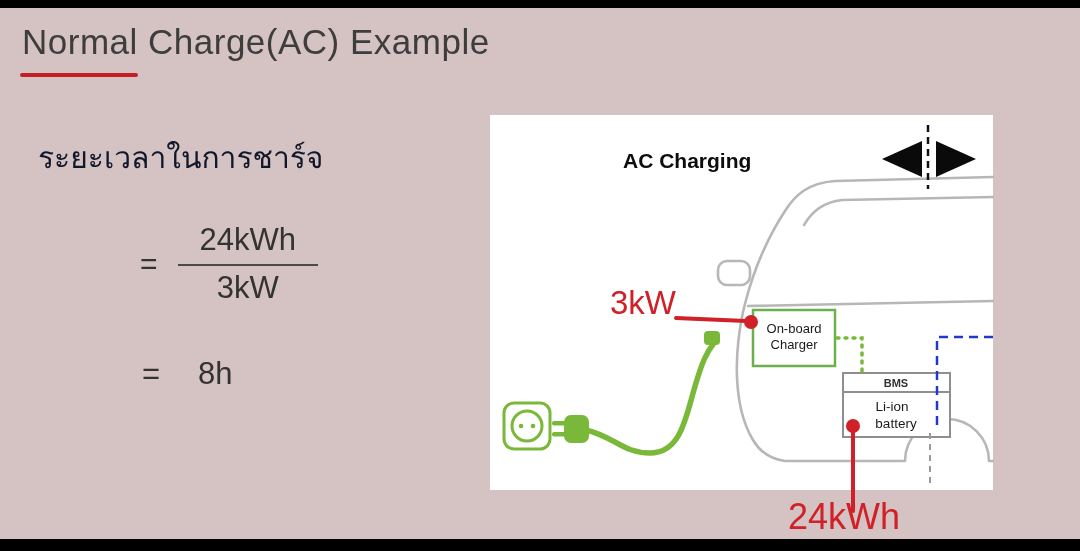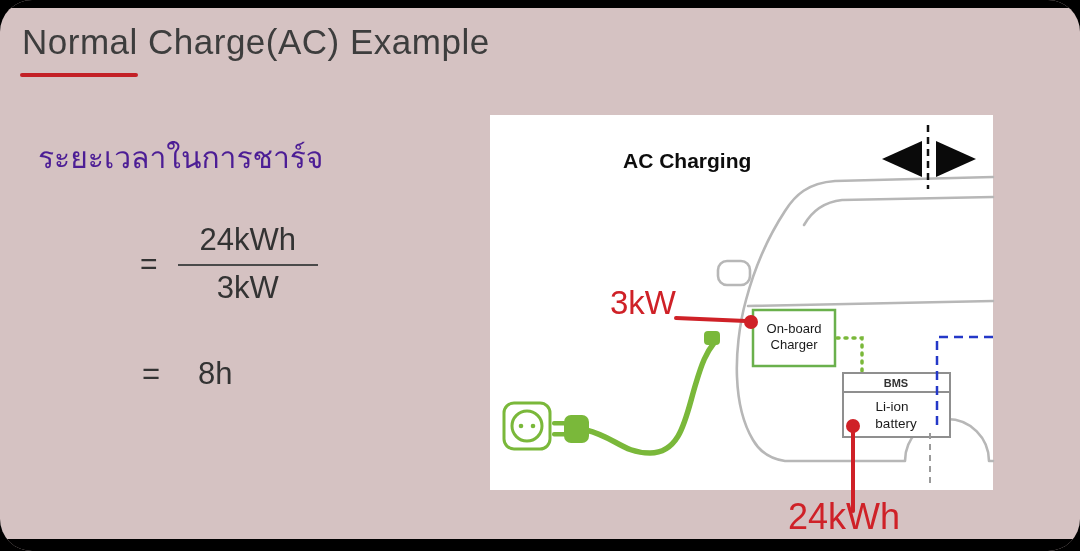--- a/index.html
+++ b/index.html
@@ -1,37 +1,36 @@
 <!DOCTYPE html>
 <html><head>
 <meta charset="utf-8">
 <style>
   html,body{margin:0;padding:0;background:#000;}
   .stage{
     position:relative;width:1080px;height:551px;overflow:hidden;
     background:#d5c2c2;
     font-family:"Liberation Sans","DejaVu Sans",sans-serif;
-    border-radius:32px;
   }
   .letterbox{position:absolute;left:0;width:100%;background:#000;}
   .letterbox.top{top:0;height:8px;}
   .letterbox.bottom{bottom:0;height:12px;}
 
   .slide-title{
     position:absolute;left:22px;top:22px;
     font-size:35px;color:#3d3d3d;letter-spacing:.5px;white-space:nowrap;
   }
   .title-underline{
     position:absolute;left:20px;top:73px;width:118px;height:4px;
     background:#c32026;border-radius:2px;
   }
   .thai-heading{
     position:absolute;left:38px;top:134px;
     font-family:Liberation Mono, monospace;
-    font-size:30px;color:#4c1d95;white-space:nowrap;
+    font-size:30px;color:#0f172a;white-space:nowrap;
   }
 
   .equation{
     position:absolute;left:140px;top:222px;
     display:flex;align-items:center;gap:20px;color:#333;
   }
   .eq-sign{font-size:30px;}
   .fraction{display:flex;flex-direction:column;align-items:center;}
   .fraction .num{
     font-size:31px;padding:0 22px 6px 22px;border-bottom:2.5px solid #4a4a4a;

